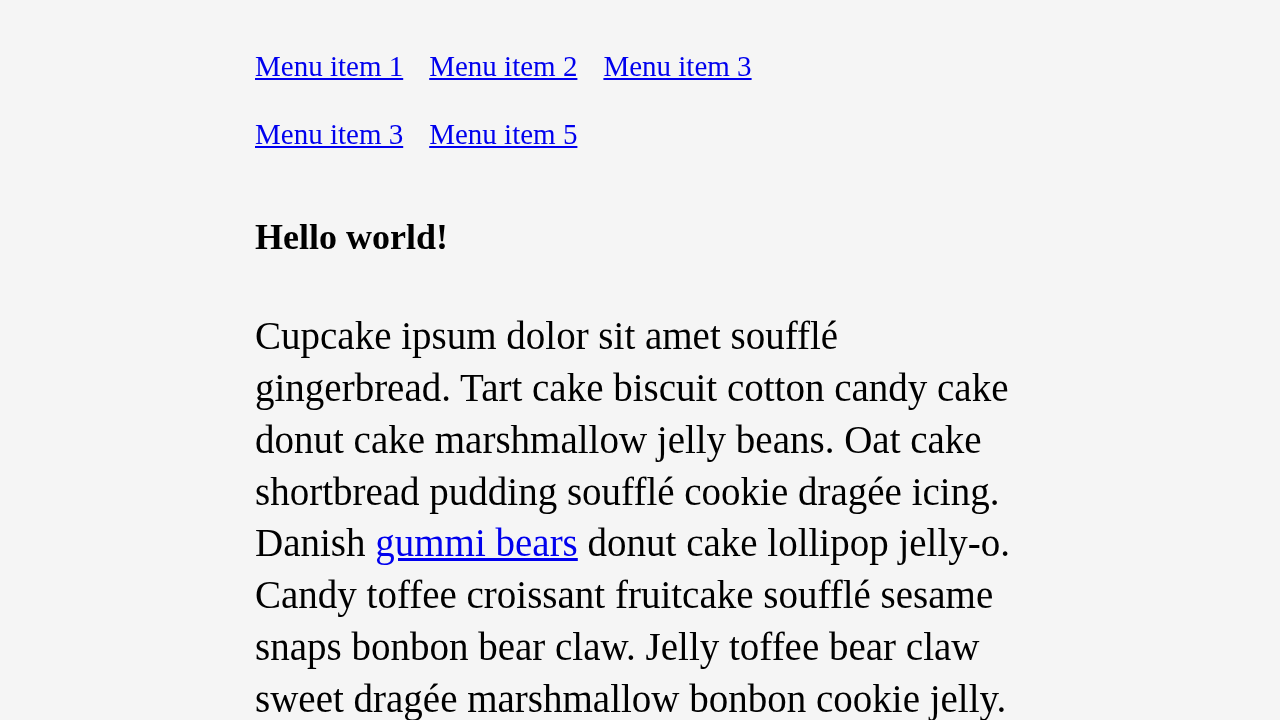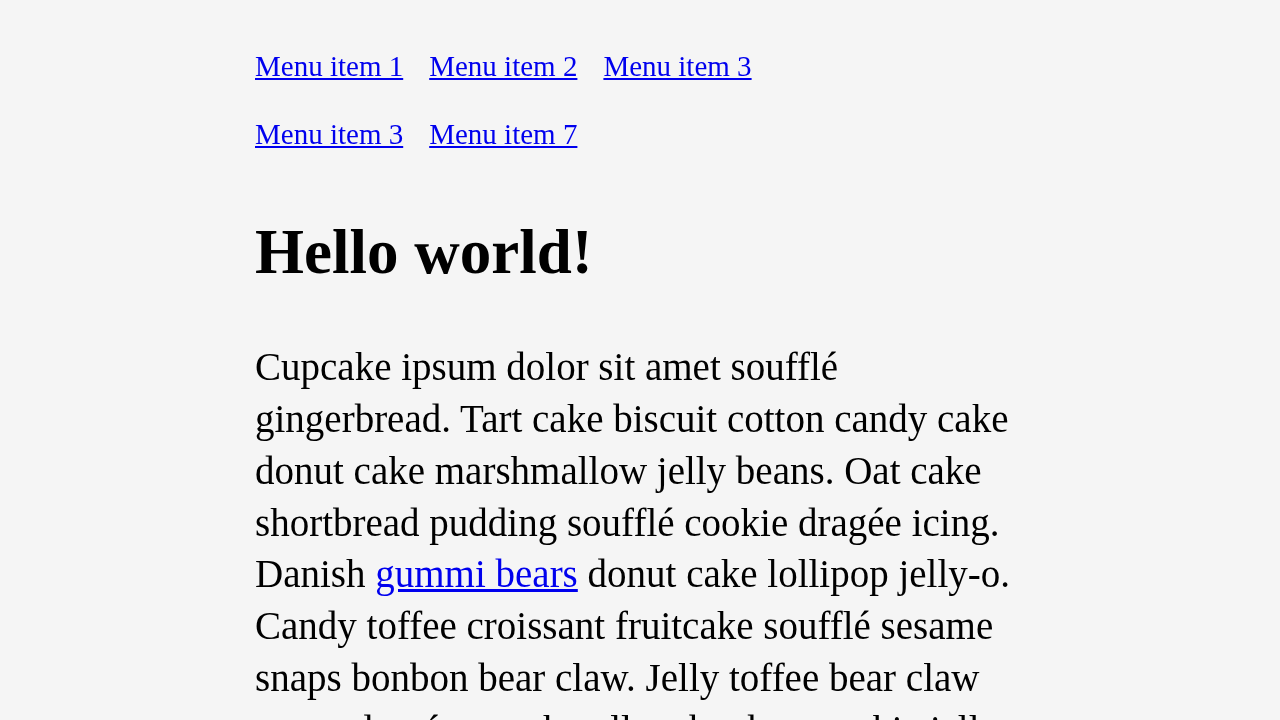--- a/index.html
+++ b/index.html
@@ -28,21 +28,21 @@
     nav a {
       color: #0000EE;
       text-decoration: underline;
       font-size: 29px;
       font-weight: 400;
       display: inline-block;
       margin-right: 22px;
       margin-bottom: 35px;
     }
     h1 {
-      font-size: 63px;
+      font-size: 36px;
       font-weight: 700;
       color: #000;
       margin-bottom: 52px;
       margin-top: 10px;
     }
     p {
       font-size: 39px;
       line-height: 1.33;
       color: #000;
       font-weight: 400;
@@ -55,21 +55,21 @@
 </head>
 <body>
 
 <div class="container">
   <nav>
     <a href="#">Menu item 1</a>
     <a href="#">Menu item 2</a>
     <a href="#">Menu item 3</a>
     <br>
     <a href="#">Menu item 3</a>
-    <a href="#">Menu item 7</a>
+    <a href="#">Menu item 5</a>
   </nav>
 
   <h1>Hello world!</h1>
 
   <p>
     <span>Cupcake ipsum dolor sit amet soufflé gingerbread. Tart cake biscuit cotton candy cake donut cake marshmallow jelly beans. Oat cake shortbread pudding soufflé cookie dragée icing. Danish </span><a href="#">gummi bears</a><span> donut cake lollipop jelly-o. Candy toffee croissant fruitcake soufflé sesame snaps bonbon bear claw. Jelly toffee bear claw sweet dragée marshmallow bonbon cookie jelly. Cupcake gingerbread brownie tiramisu. Pastry danish fruitcake sugar plum candy jelly beans jelly-o.</span>
   </p>
 
 </div>
 

